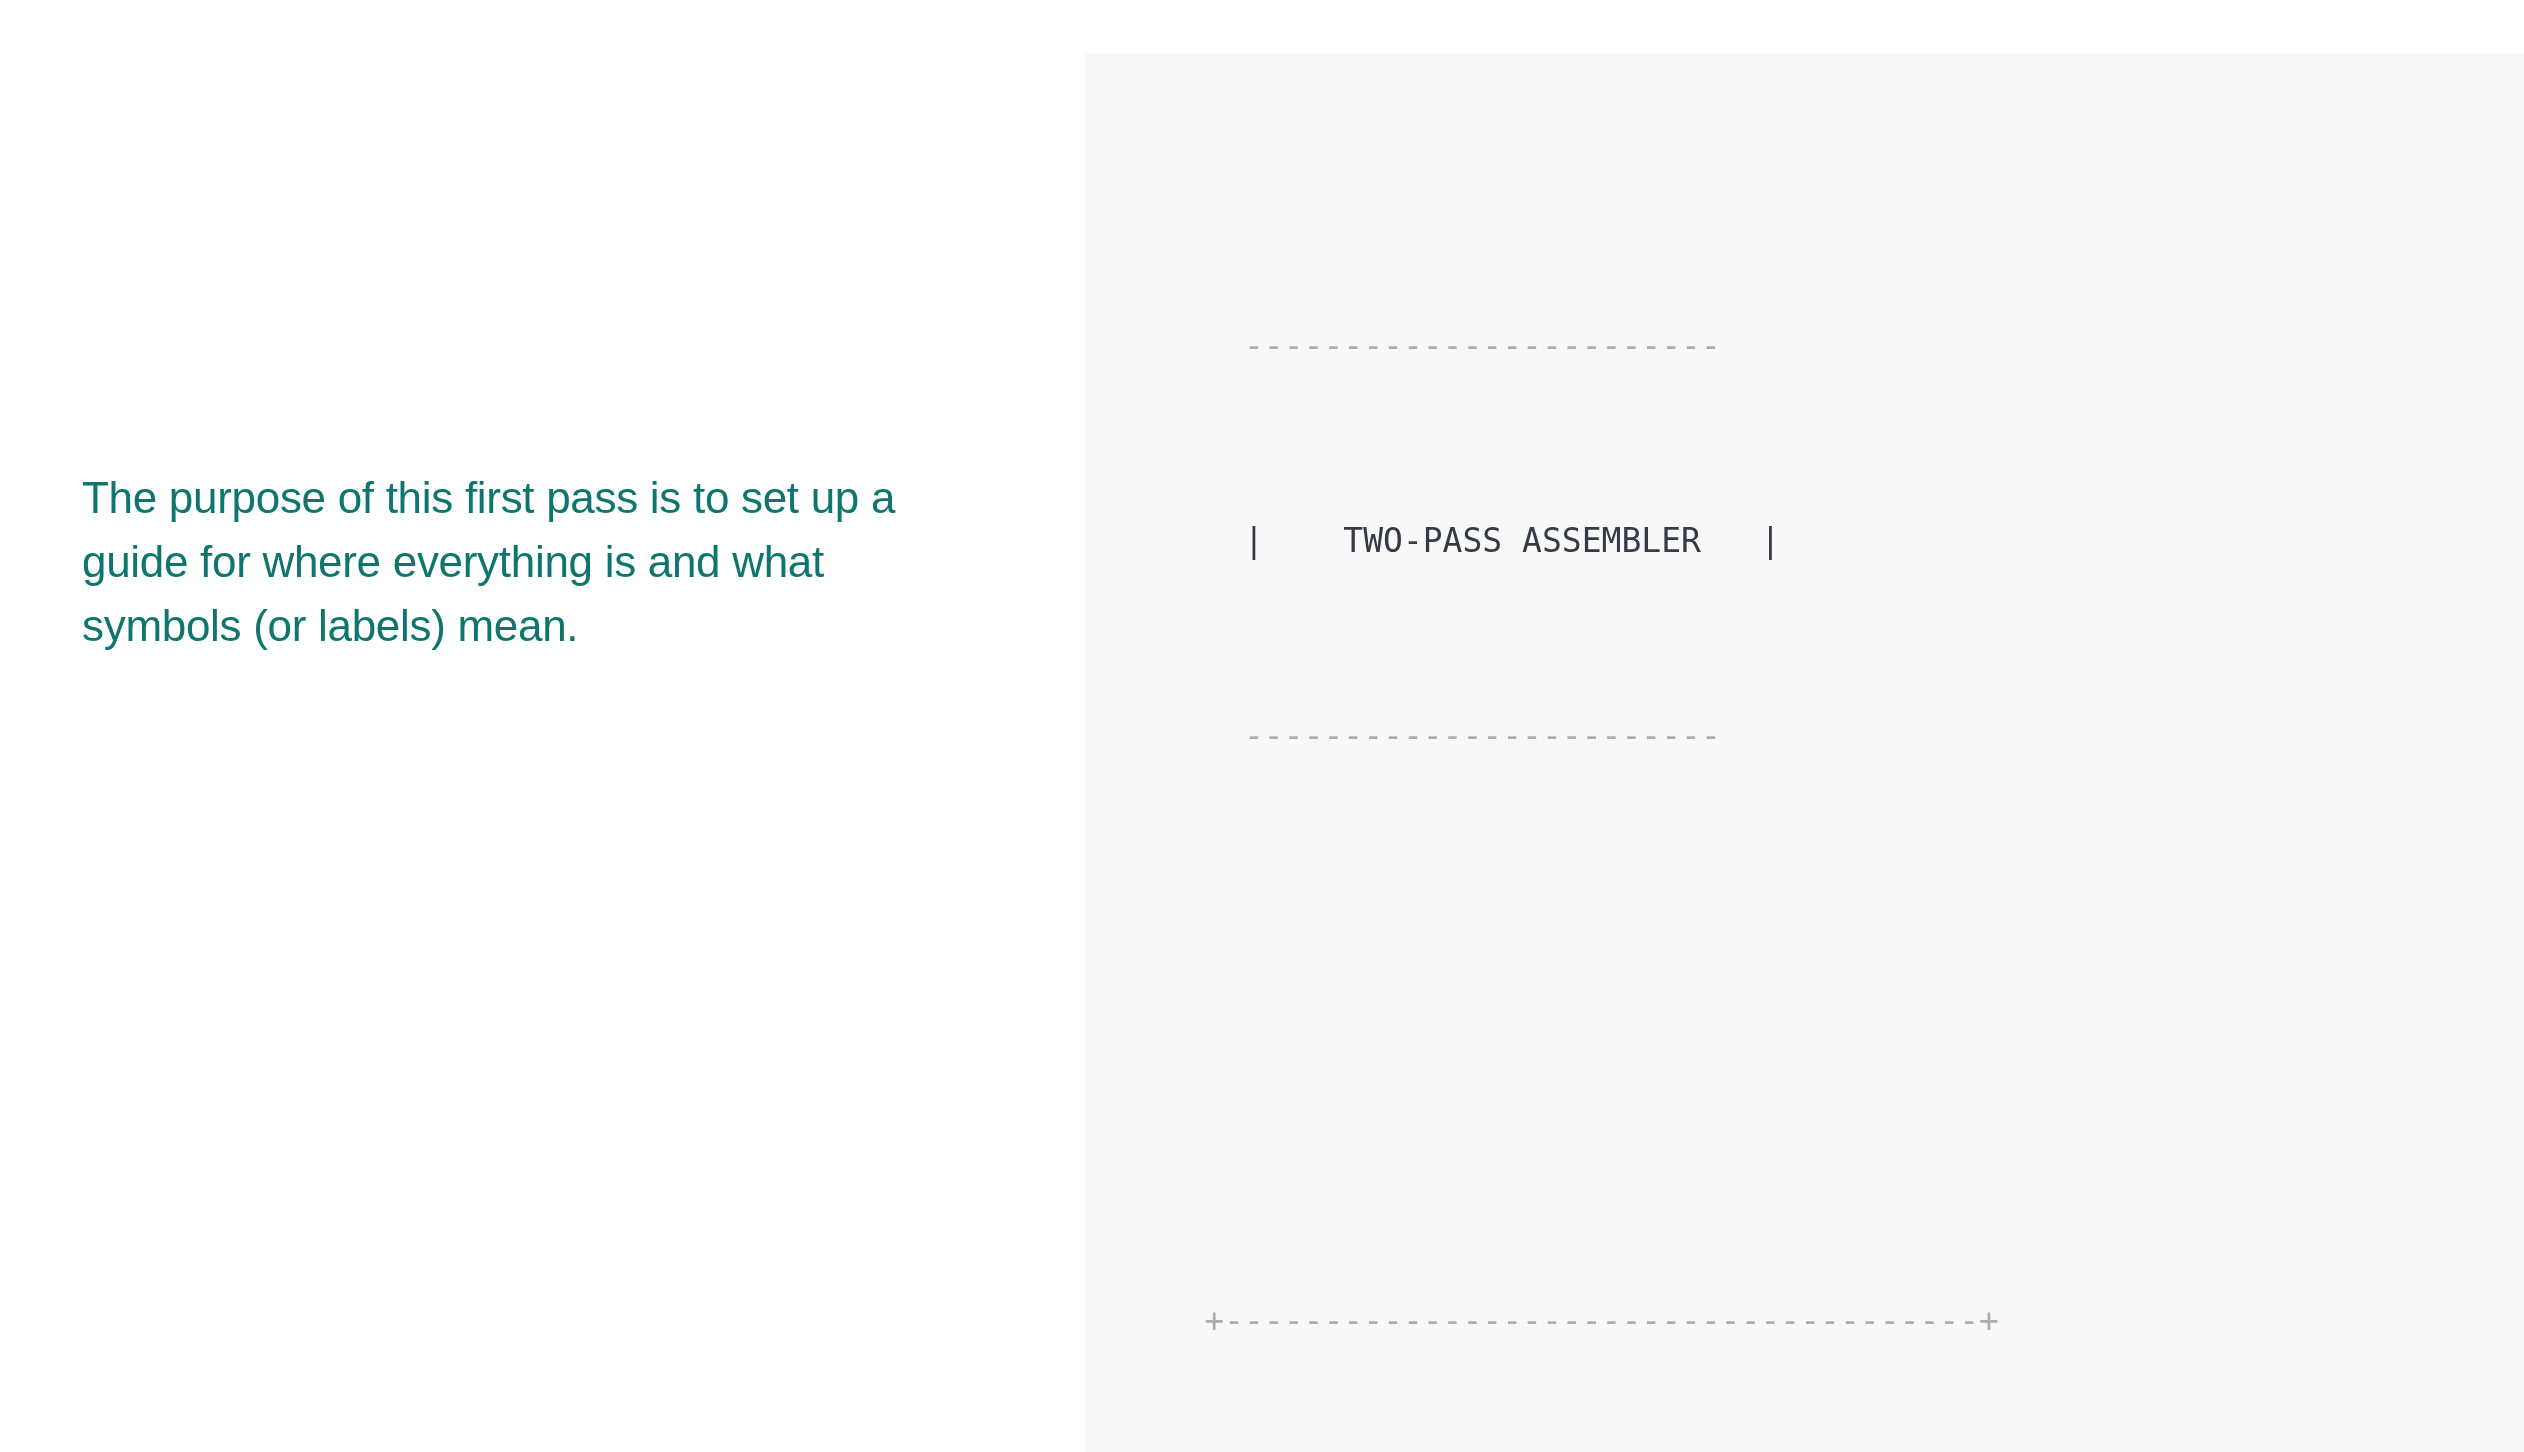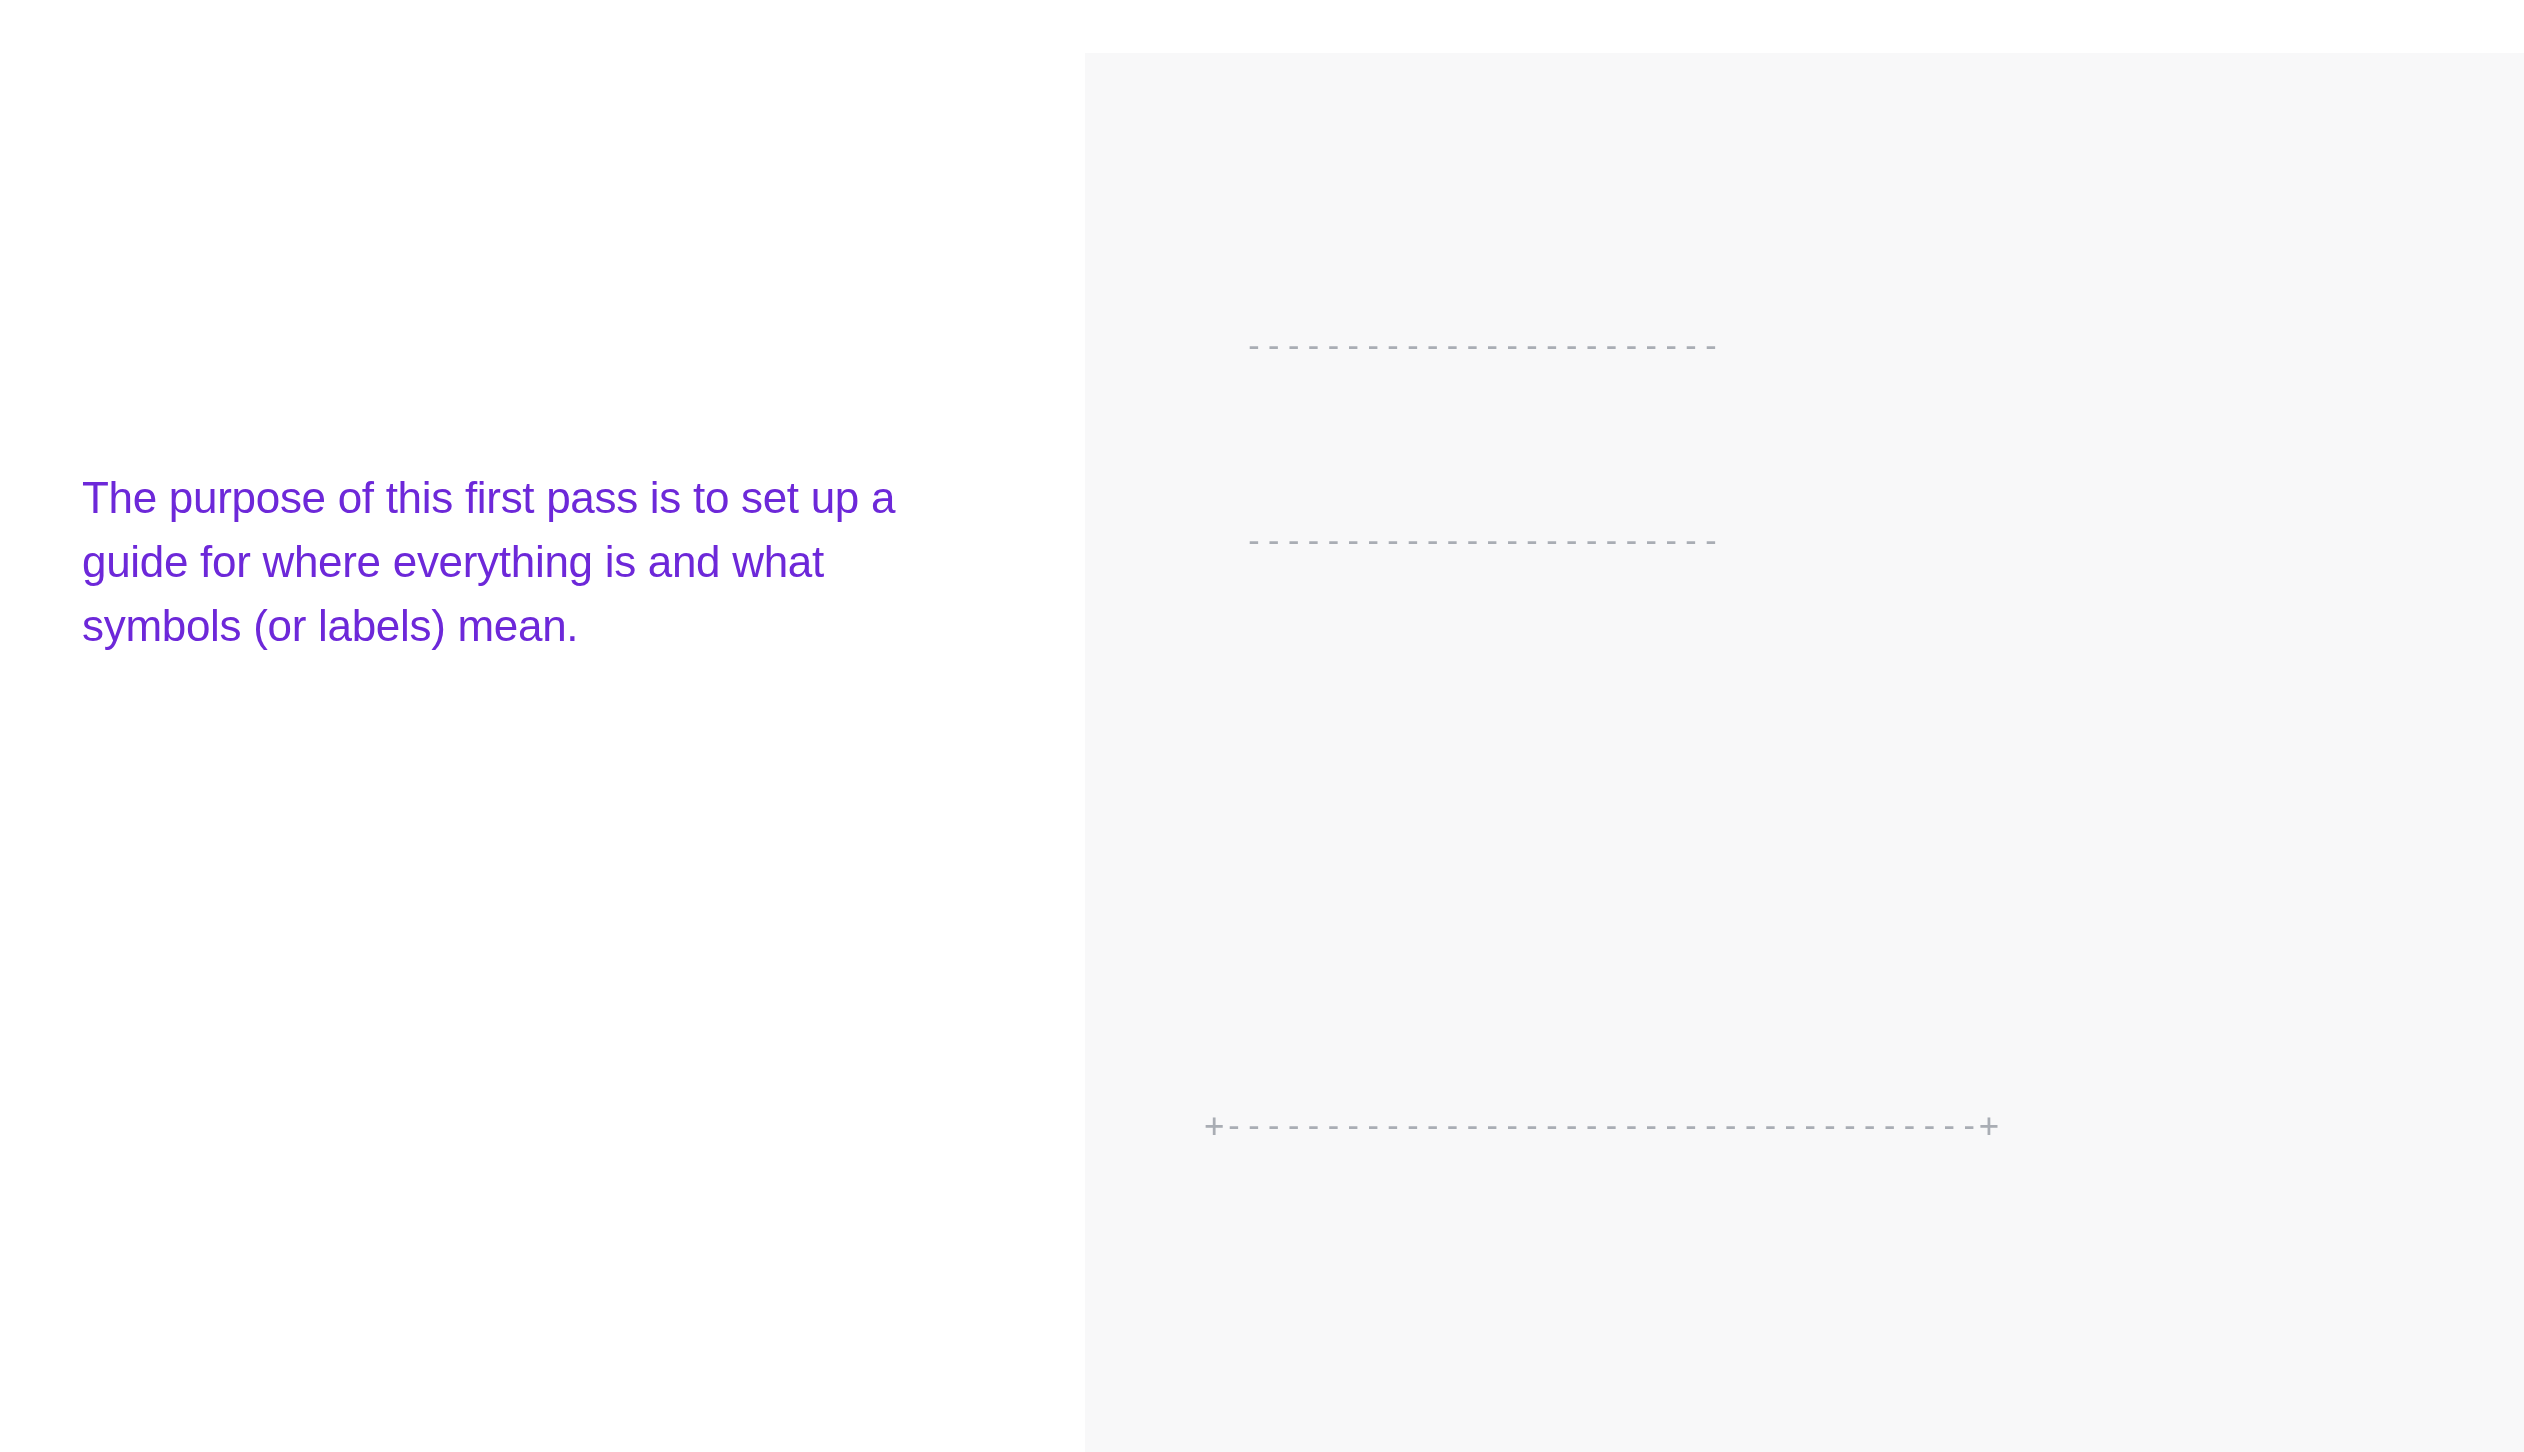--- a/index.html
+++ b/index.html
@@ -25,21 +25,21 @@
     background: #ffffff;
   }
   #explanation {
     position: absolute;
     left: 82px;
     top: 466px;
     width: 846px;
     font-family: "Liberation Sans", sans-serif;
     font-size: 44px;
     line-height: 64px;
-    color: #6d28d9;
+    color: #0f766e;
     letter-spacing: -0.3px;
   }
 
   
   #ascii-panel {
     position: absolute;
     left: 1085px;
     top: 53px;
     width: 1440px;
     height: 1400px;
@@ -69,20 +69,21 @@
 
 <div id="left-pane">
   <div id="explanation">The purpose of this first pass is to set up a guide for where everything is and what symbols (or labels) mean.</div>
 </div>
 
 <div id="ascii-panel">
   <div class="ascii">
 
     
     <span class="ln"><span class="dim">        ------------------------</span></span>
+    <span class="ln"><span class="txt">        |    </span><span class="txt">TWO-PASS ASSEMBLER</span><span class="txt">   |</span></span>
     <span class="ln"><span class="dim">        ------------------------</span></span>
 
     <span class="ln"> </span>
 
     
     <span class="ln"><span class="dim">      +--------------------------------------+</span></span>
     
     
     
 

